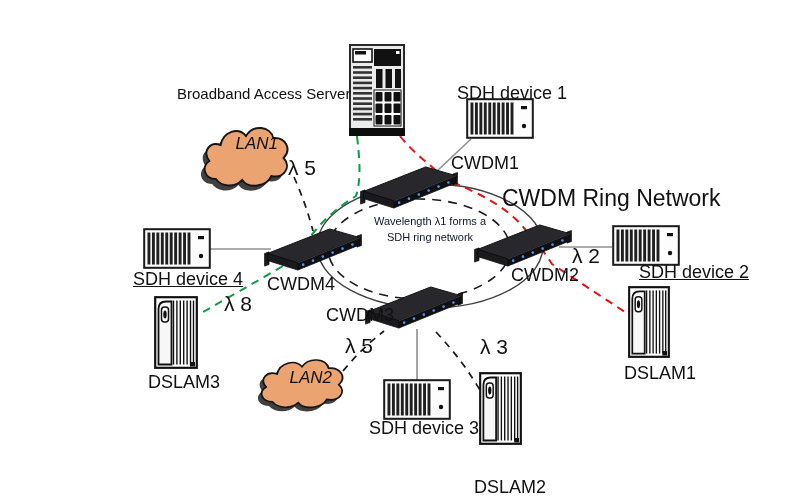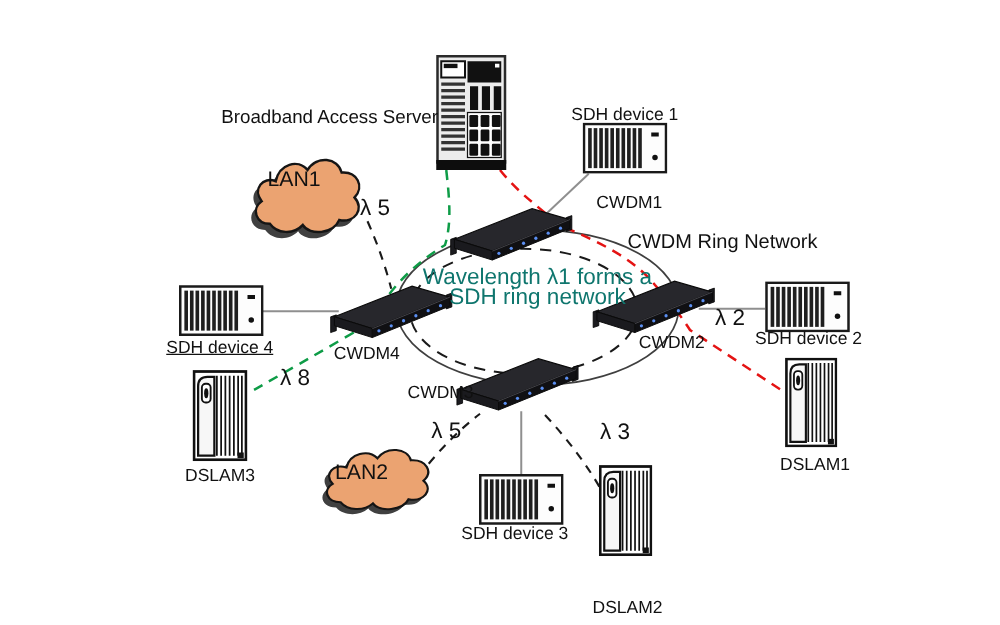--- a/index.html
+++ b/index.html
@@ -2,26 +2,26 @@
 <html><head>
 <meta charset="utf-8">
 <style>
   html,body{margin:0;padding:0;background:#fff;}
   .stage{
     position:relative;width:800px;height:500px;background:#ffffff;overflow:hidden;
     font-family:"Liberation Sans","DejaVu Sans",sans-serif;color:#111;
   }
   .lines{position:absolute;left:0;top:0;z-index:1;}
   .icon{position:absolute;z-index:2;}
-  .lbl{position:absolute;z-index:3;font-size:14px;white-space:nowrap;color:#111;}
+  .lbl{position:absolute;z-index:3;font-size:18px;white-space:nowrap;color:#111;}
   .lbl.big{font-size:15px;}
-  .lbl.title{font-size:16px;font-weight:500;}
-  .lbl.lam{font-size:18px;}
-  .lbl.cloudtxt{font-size:17px;text-align:left;}
-  .note{position:absolute;z-index:3;width:190px;text-align:center;font-size:18px;line-height:15.5px;color:#0f766e;}
+  .lbl.title{font-size:23px;font-weight:500;}
+  .lbl.lam{font-size:21px;}
+  .lbl.cloudtxt{font-size:17px;text-align:right;font-style:italic;}
+  .note{position:absolute;z-index:3;width:190px;text-align:center;font-size:11px;line-height:15.5px;color:#0f172a;}
   .defs{position:absolute;width:0;height:0;overflow:hidden;}
 </style>
 </head>
 <body>
 
 <div class="stage">
 
   <svg class="defs" aria-hidden="true">
     <defs>
       <symbol id="sym-sdh" viewBox="0 0 68 41" preserveAspectRatio="none">
@@ -181,29 +181,29 @@
 
   <svg class="icon" style="left:199px;top:117px;" width="94" height="78">
       <use href="#sym-cloud" fill="#eba371"></use>
     </svg>
   <svg class="icon" style="left:256px;top:351px;" width="92" height="64">
       <use href="#sym-cloud" fill="#eba371"></use>
     </svg>
 
   <div class="lbl big" style="left:177px;top:85px;">Broadband Access Server</div>
   <div class="lbl" style="left:457px;top:83px;">SDH device 1</div>
-  <div class="lbl" style="left:604px;top:262px;">SDH device 2</div>
+  <div class="lbl" style="left:639px;top:262px;text-decoration:underline;">SDH device 2</div>
   <div class="lbl" style="left:369px;top:418px;">SDH device 3</div>
   <div class="lbl" style="left:133px;top:269px;text-decoration:underline;">SDH device 4</div>
 
   <div class="lbl" style="left:624px;top:363px;">DSLAM1</div>
   <div class="lbl" style="left:474px;top:445px;margin-top:32px;">DSLAM2</div>
   <div class="lbl" style="left:148px;top:372px;">DSLAM3</div>
 
-  <div class="lbl" style="left:477px;top:153px;">CWDM1</div>
+  <div class="lbl" style="left:451px;top:153px;">CWDM1</div>
   <div class="lbl" style="left:511px;top:265px;">CWDM2</div>
   <div class="lbl" style="left:326px;top:305px;">CWDM3</div>
   <div class="lbl" style="left:267px;top:274px;">CWDM4</div>
 
   <div class="lbl title" style="left:502px;top:185px;">CWDM Ring Network</div>
 
   <div class="note" style="left:335px;top:214px;">
     <span style="display:block;">Wavelength λ1 forms a</span>
     <span style="display:block;">SDH ring network</span>
   </div>

